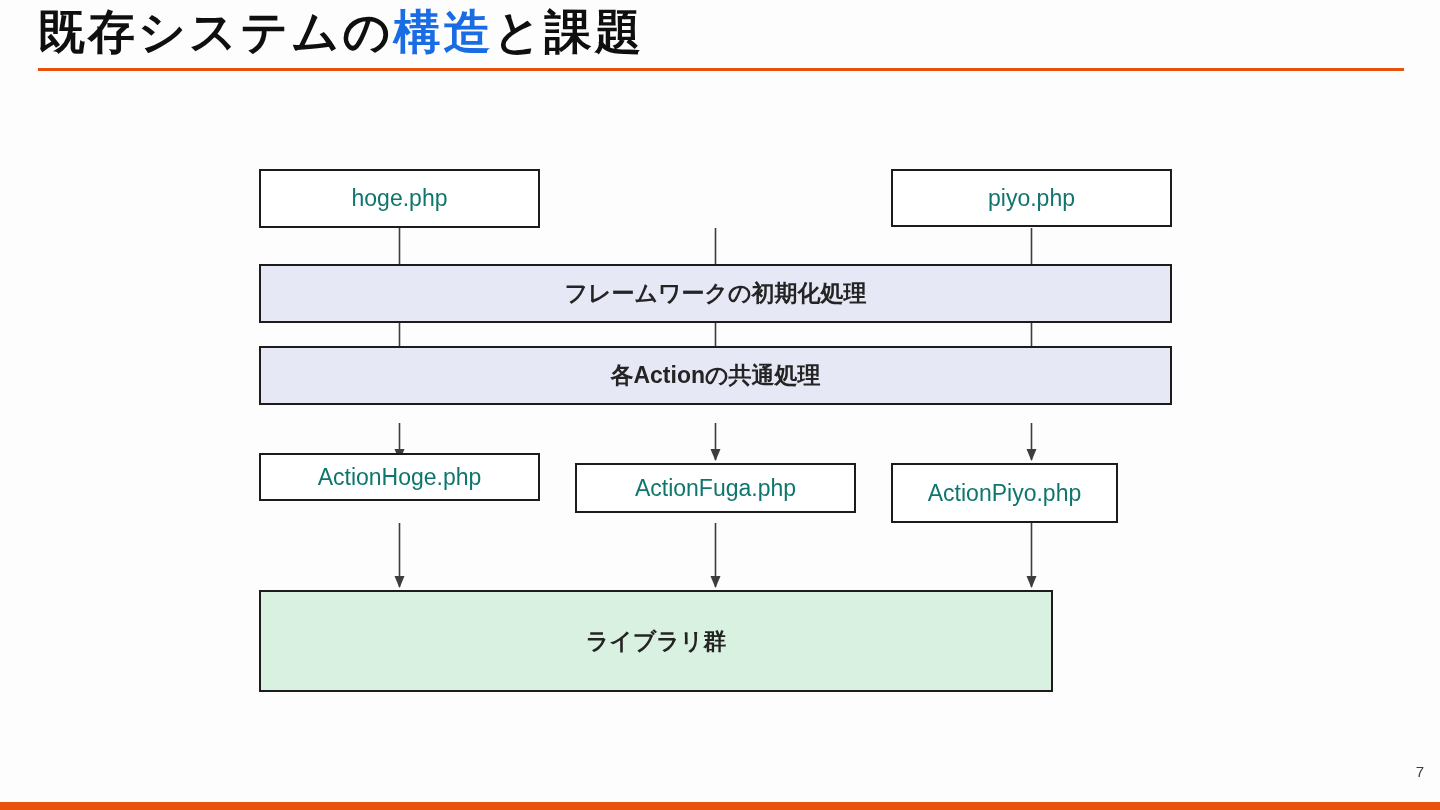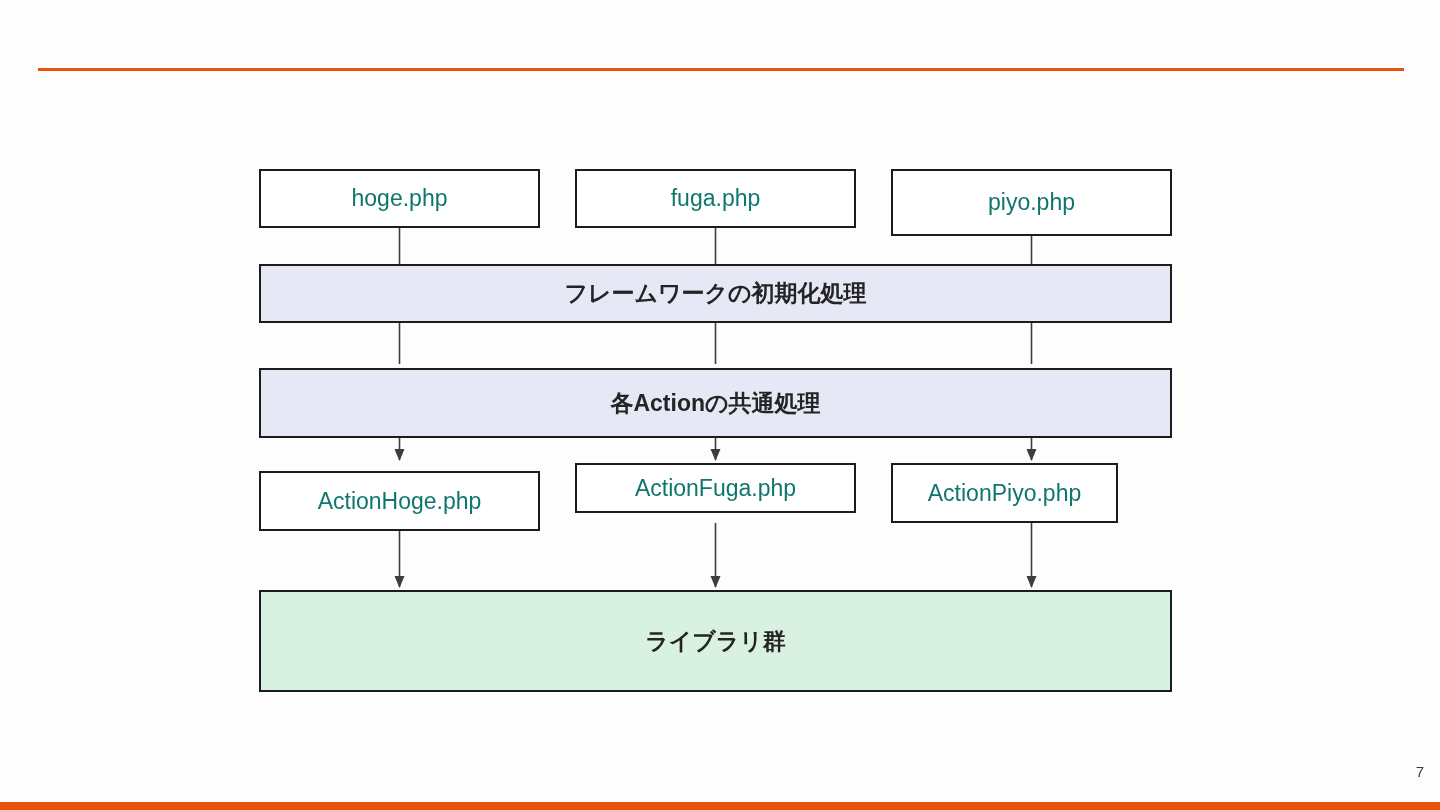--- a/index.html
+++ b/index.html
@@ -69,20 +69,21 @@
     width: 100%;
     height: 8px;
     background: var(--accent, #e8520c);
   }
 </style>
 </head>
 <body>
 
 <div class="slide">
 
+  <h1 class="slide-title"><span>既存システムの</span><span class="hl">構造</span><span>と課題</span></h1>
   <div class="title-underline"></div>
 
   <svg class="connectors" width="1440" height="810" viewBox="0 0 1440 810">
     <defs>
       <marker id="arrowhead" markerUnits="userSpaceOnUse" markerWidth="13" markerHeight="11" refX="11" refY="5" orient="auto">
         <path d="M0,0 L12,5 L0,10 z" fill="#3d3d3d"></path>
       </marker>
     </defs>
 
     <line x1="399.5" y1="228" x2="399.5" y2="264" stroke="#3d3d3d" stroke-width="1.6"></line>
@@ -98,45 +99,42 @@
     <line x1="1031.5" y1="423" x2="1031.5" y2="460" stroke="#3d3d3d" stroke-width="1.6" marker-end="url(#arrowhead)"></line>
 
     <line x1="399.5" y1="523" x2="399.5" y2="587" stroke="#3d3d3d" stroke-width="1.6" marker-end="url(#arrowhead)"></line>
     <line x1="715.5" y1="523" x2="715.5" y2="587" stroke="#3d3d3d" stroke-width="1.6" marker-end="url(#arrowhead)"></line>
     <line x1="1031.5" y1="523" x2="1031.5" y2="587" stroke="#3d3d3d" stroke-width="1.6" marker-end="url(#arrowhead)"></line>
   </svg>
 
   <div class="node" style="left:259px; top:169px; width:281px; height:59px">
     <span>hoge.php</span>
   </div>
-  <div class="node" style="left:575px; top:169px; width:281px; height:59px">
-    <span>fuga.php</span>
-  </div>
-  <div class="node" style="left:891px; top:169px; width:281px; height:67px">
+  <div class="node" style="left:891px; top:169px; width:281px; height:58px">
     <span>piyo.php</span>
   </div>
 
   <div class="node lavender" style="left:259px; top:264px; width:913px; height:59px">
     <span>フレームワークの初期化処理</span>
   </div>
 
-  <div class="node lavender" style="left:259px; top:368px; width:913px; height:70px">
+  <div class="node lavender" style="left:259px; top:346px; width:913px; height:59px">
     <span>各Actionの共通処理</span>
   </div>
 
-  <div class="node" style="left:259px; top:471px; width:281px; height:60px">
+  <div class="node" style="left:259px; top:453px; width:281px; height:48px">
     <span>ActionHoge.php</span>
   </div>
   <div class="node" style="left:575px; top:463px; width:281px; height:50px">
     <span>ActionFuga.php</span>
   </div>
   <div class="node" style="left:891px; top:463px; width:227px; height:60px">
     <span>ActionPiyo.php</span>
   </div>
 
-  <div class="node green" style="left:259px; top:590px; width:913px; height:102px">
+  <div class="node green" style="left:259px; top:590px; width:794px; height:102px">
     <span>ライブラリ群</span>
   </div>
 
   <div class="page-number">7</div>
   <div class="bottom-bar"></div>
 
 </div>
 
 </body></html>

